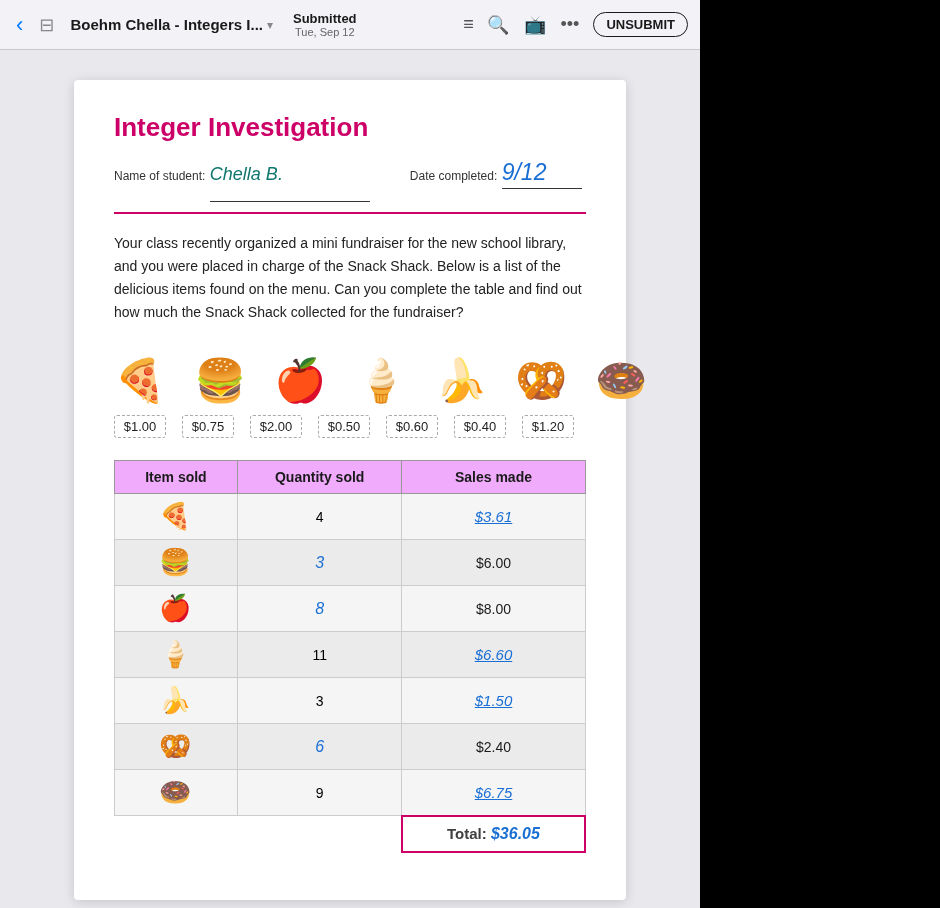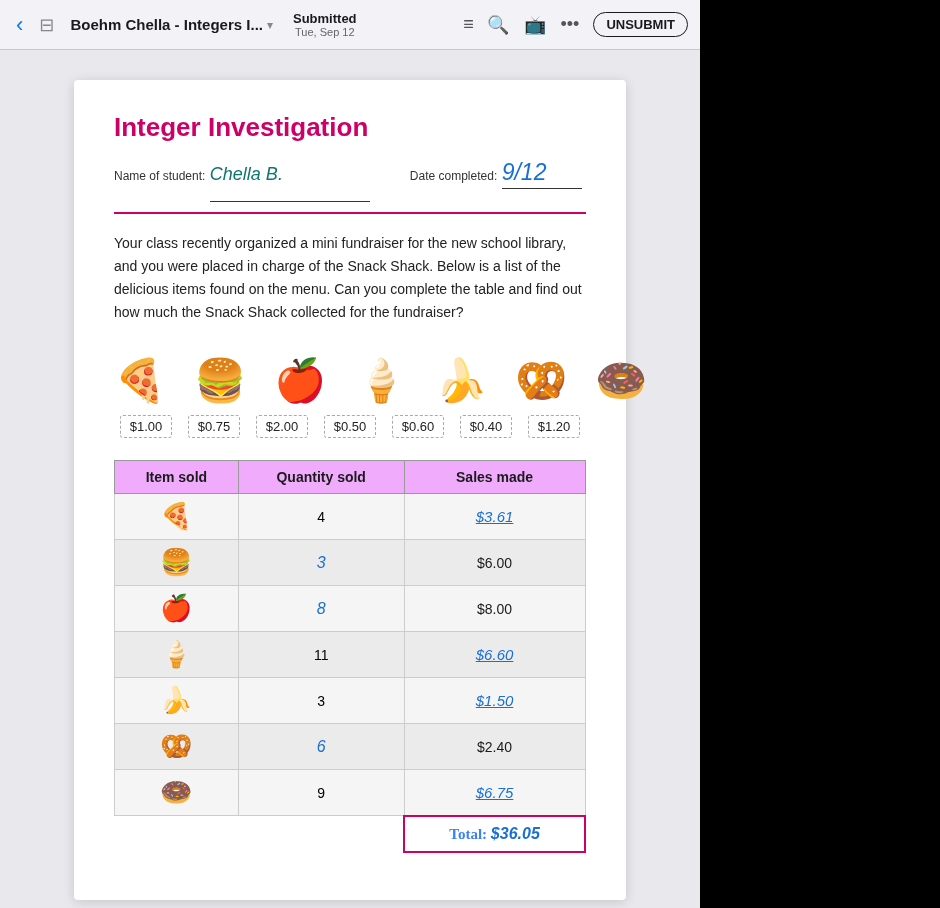--- a/index.html
+++ b/index.html
@@ -202,21 +202,21 @@
 
     .food-icon {
       font-size: 42px;
       text-align: center;
     }
 
     
     .price-tags-row {
       display: flex;
       align-items: center;
-      justify-content: center;
+      justify-content: flex-start;
       gap: 16px;
       margin-bottom: 22px;
     }
 
     .price-tag {
       border: 1.5px dashed #aaa;
       border-radius: 3px;
       padding: 3px 8px;
       font-size: 13px;
       font-weight: 500;
@@ -282,22 +282,21 @@
 
     .total-cell {
       border: 2px solid #cc0066 !important;
       background: #fff !important;
       font-size: 15px;
       font-weight: 600;
       padding: 8px 14px !important;
     }
 
     .total-label {
-      color: #3b82f6;
-      font-family: Liberation Serif, serif;
+      color: #404040;
     }
 
     .total-value {
       color: #1a6fd4;
       font-style: italic;
       font-size: 16px;
     }
   </style>
 </head>
 <body>

